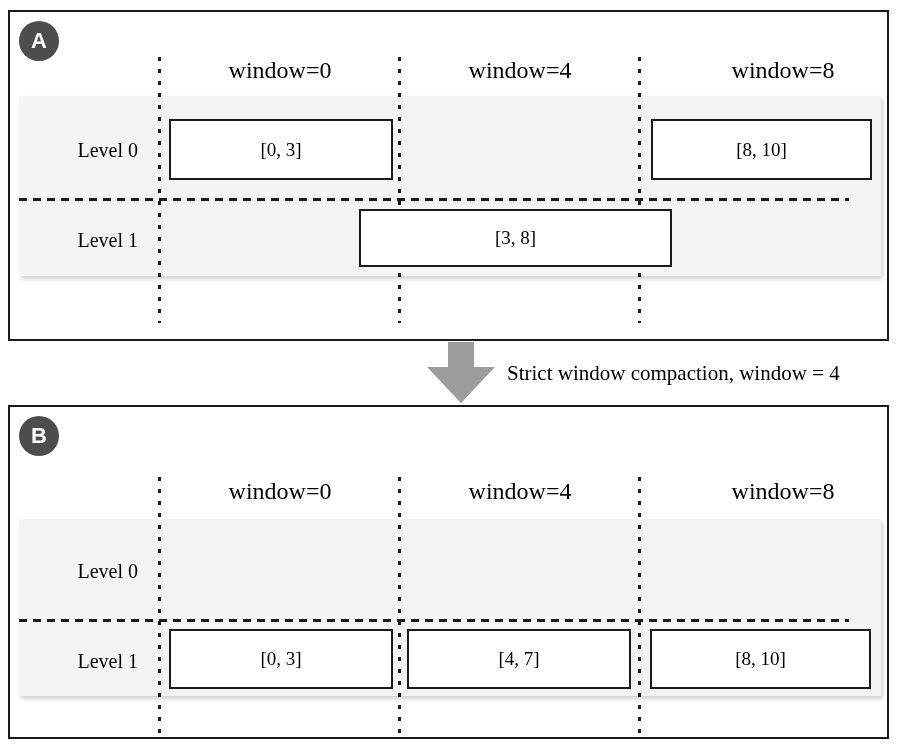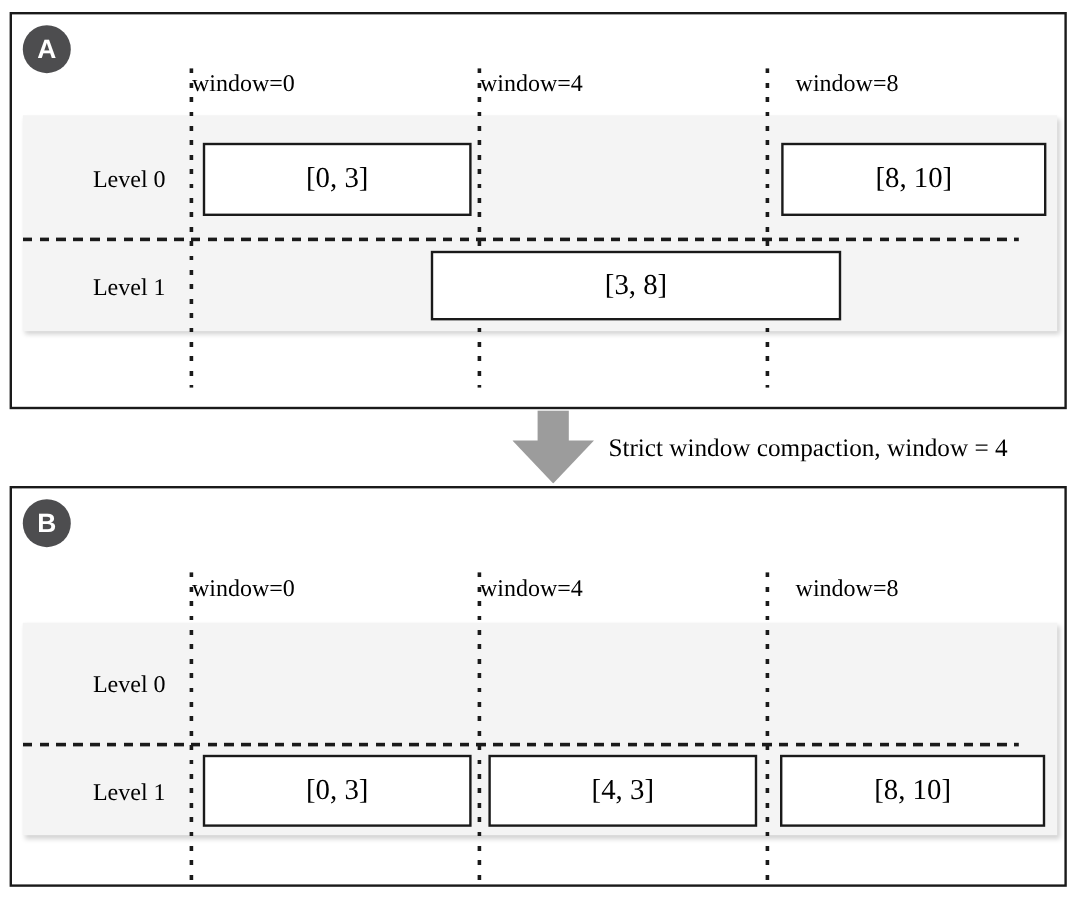--- a/index.html
+++ b/index.html
@@ -25,22 +25,22 @@
   .vdots {
     position:absolute; width:3px; z-index:2;
     background-image:repeating-linear-gradient(to bottom,
       #1a1a1a 0px, #1a1a1a 4px, transparent 4px, transparent 12px);
   }
   #panelA .vdots { top:45px; height:266px; }
   #panelB .vdots { top:70px; height:258px; }
   .vdots.c1 { left:148px; } .vdots.c2 { left:388px; } .vdots.c3 { left:628px; }
 
   .colhead {
-    position:absolute; width:240px; text-align:left;
-    font-size:20px; line-height:24px; z-index:2;
+    position:absolute; width:240px; text-align:center;
+    font-size:24px; line-height:24px; z-index:2;
   }
   #panelA .colhead { top:46px; }
   #panelB .colhead { top:72px; }
   .colhead.c1 { left:150px; } .colhead.c2 { left:390px; } .colhead.c3 { left:653px; }
 
   .band {
     position:absolute; left:9px; width:862px; background:#f4f4f4;
     box-shadow:2px 3px 4px rgba(0,0,0,0.18); z-index:1;
   }
   #panelA .band { top:84px;  height:180px; }
@@ -54,26 +54,26 @@
   #panelA .hdash { top:186px; }
   #panelB .hdash { top:212px; }
 
   .rowlabel {
     position:absolute; left:18px; width:110px; text-align:right;
     font-size:20px; line-height:24px; z-index:2;
   }
   .ibox {
     position:absolute; background:#ffffff; border:2px solid #1a1a1a;
     box-sizing:border-box; display:flex; align-items:center; justify-content:center;
-    font-size:24px; z-index:3;
+    font-size:19px; z-index:3;
   }
   
   #a-l0-b1 { left:159px; top:107px; width:224px; height:61px; }
   #a-l0-b2 { left:641px; top:107px; width:221px; height:61px; }
-  #a-l1-b1 { left:349px; top:197px; width:342px; height:58px; }
+  #a-l1-b1 { left:349px; top:197px; width:313px; height:58px; }
   
   #b-l1-b1 { left:159px; top:222px; width:224px; height:60px; }
   #b-l1-b2 { left:397px; top:222px; width:224px; height:60px; }
   #b-l1-b3 { left:640px; top:222px; width:221px; height:60px; }
 
   #a-label-l0 { top:126px; } #a-label-l1 { top:216px; }
   #b-label-l0 { top:152px; } #b-label-l1 { top:242px; }
 
   .arrow-svg { position:absolute; left:427px; top:342px; z-index:4; }
   .arrow-caption {
@@ -127,17 +127,17 @@
     <div class="vdots c1"></div>
     <div class="vdots c2"></div>
     <div class="vdots c3"></div>
 
     <div class="hdash"></div>
 
     <div class="rowlabel" id="b-label-l0">Level 0</div>
     <div class="rowlabel" id="b-label-l1">Level 1</div>
 
     <div class="ibox" id="b-l1-b1">[0, 3]</div>
-    <div class="ibox" id="b-l1-b2">[4, 3]</div>
+    <div class="ibox" id="b-l1-b2">[4, 7]</div>
     <div class="ibox" id="b-l1-b3">[8, 10]</div>
   </div>
 
 </div>
 
 </body></html>

